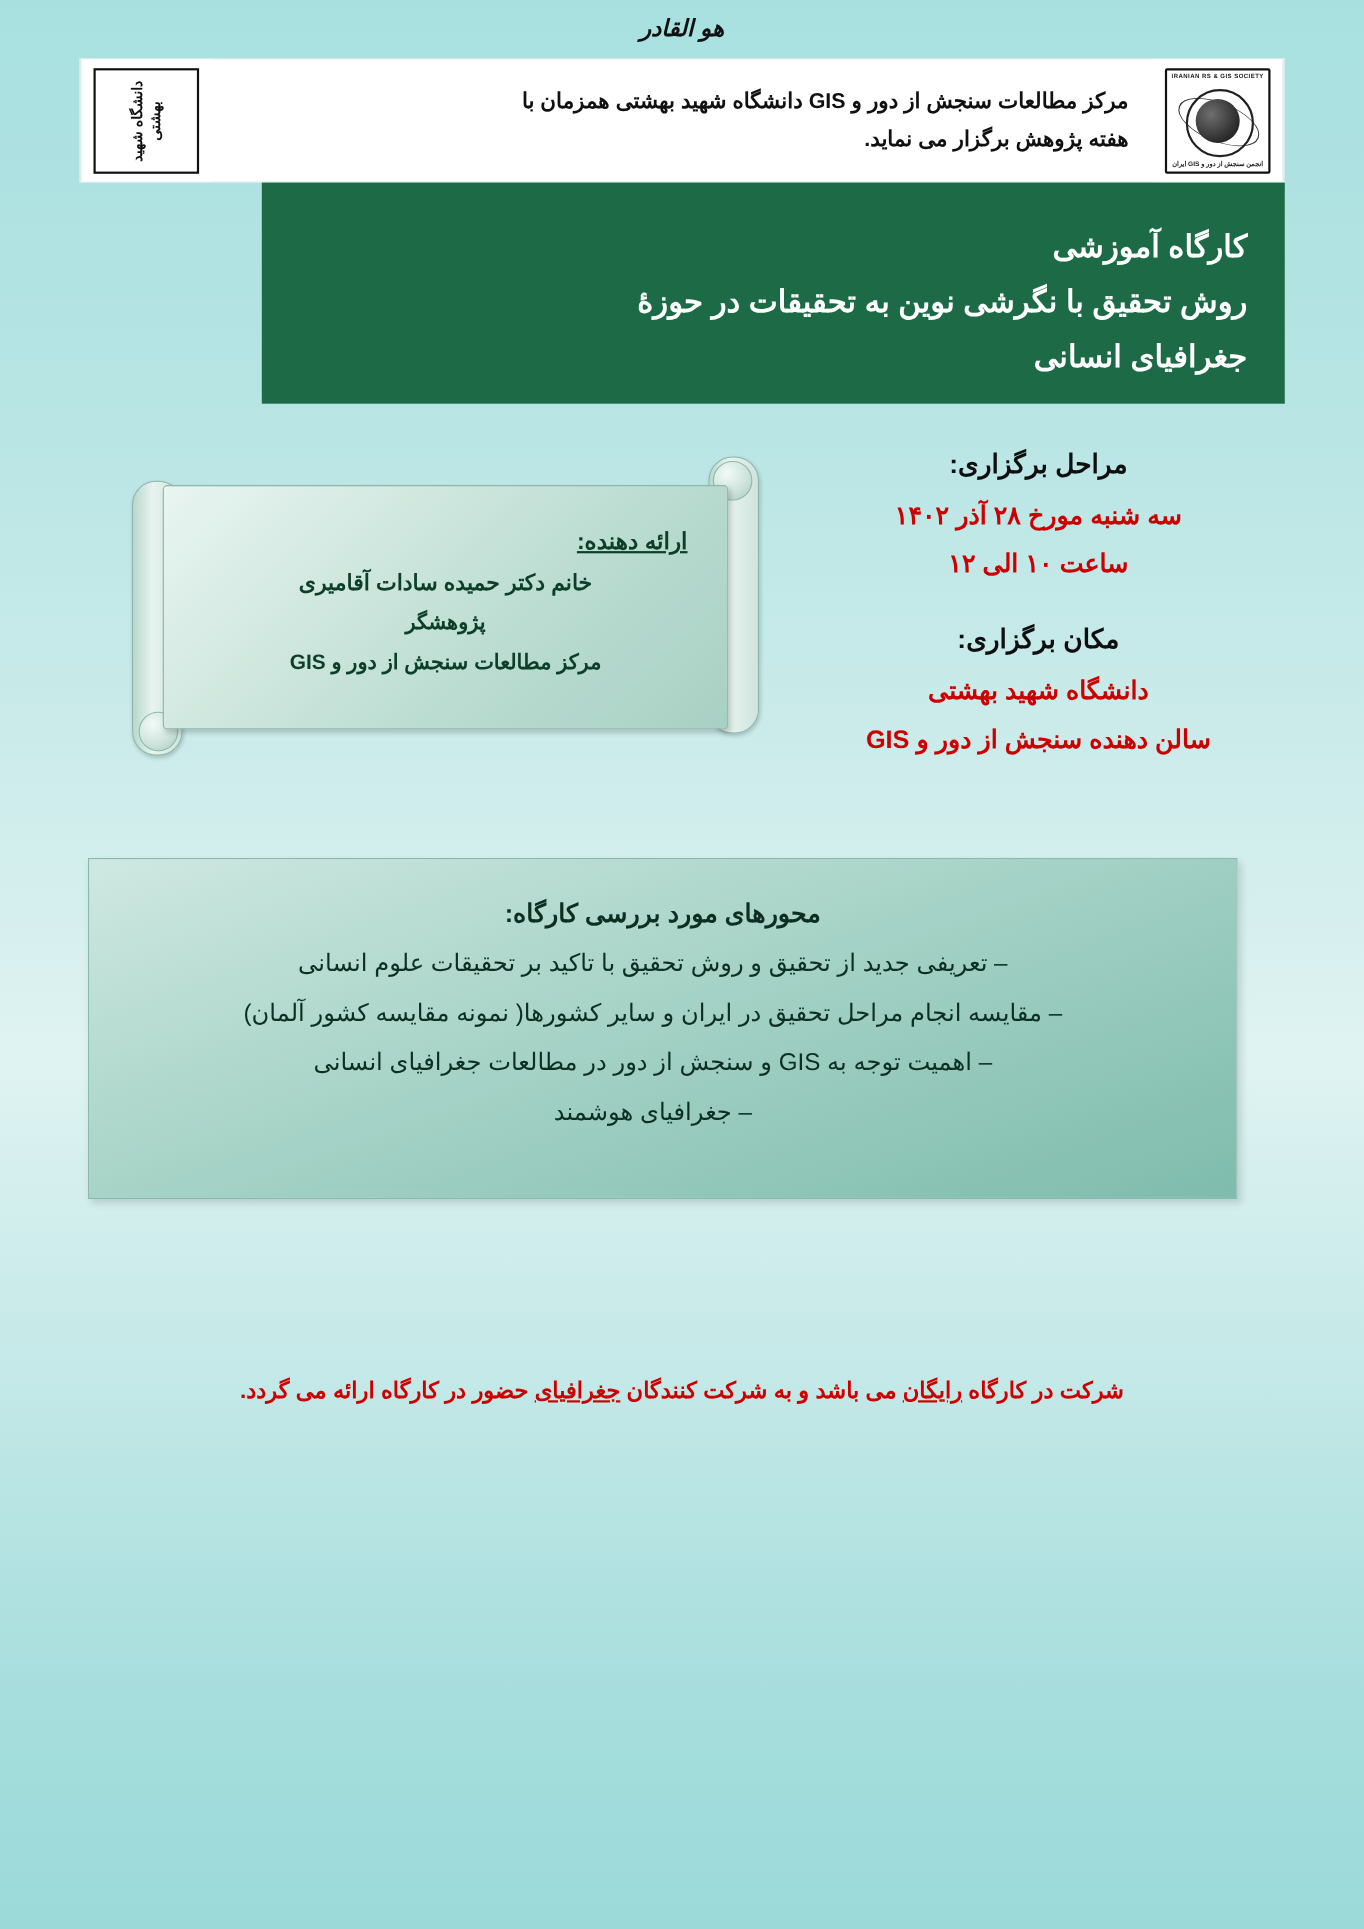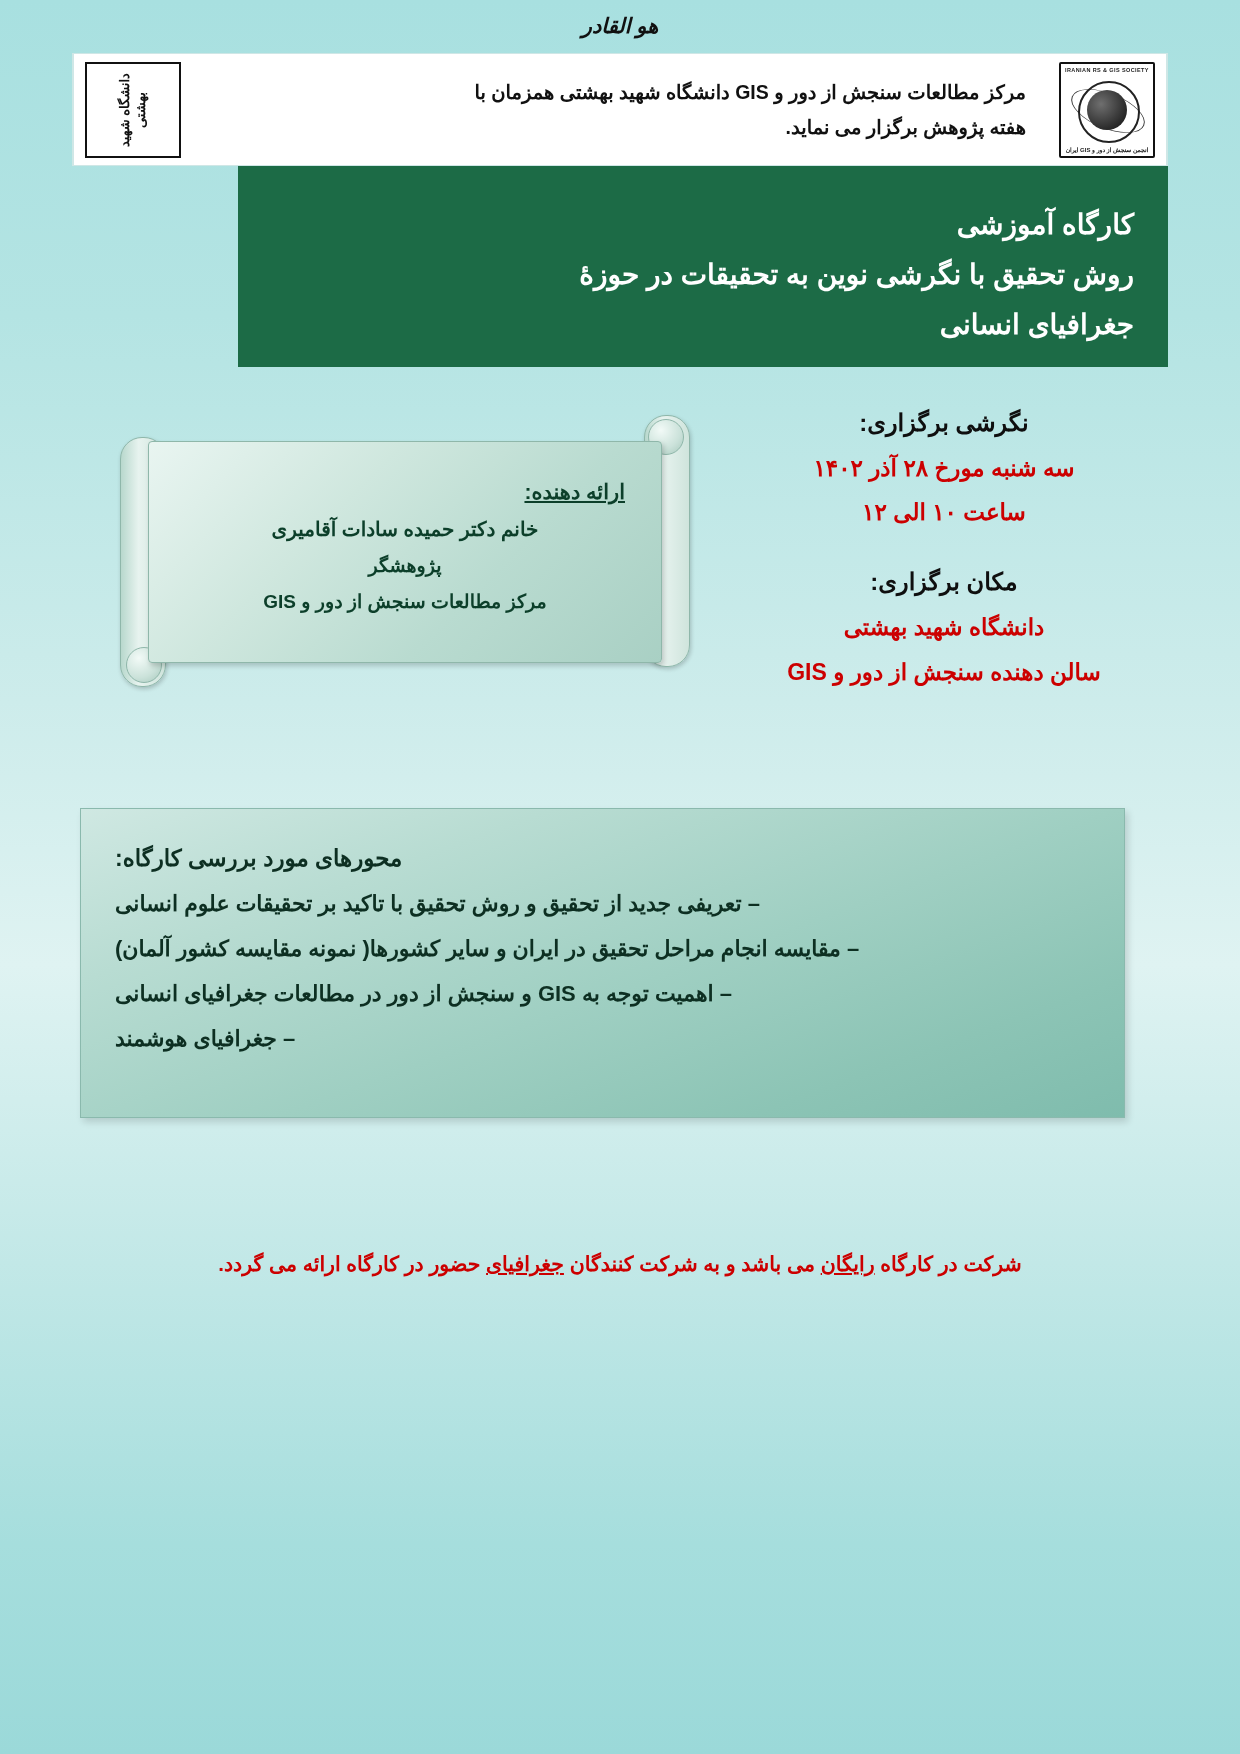--- a/index.html
+++ b/index.html
@@ -295,41 +295,41 @@
   .scroll-text .presenter-org {
     font-size: 19px;
     font-weight: bold;
     color: #0c3f2a;
     line-height: 1.9;
   }
 
   
   .topics {
     position: absolute;
-    top: 808px;
+    top: 780px;
     left: 80px;
     width: 1045px;
     min-height: 310px;
     background: linear-gradient(160deg, #cfe8e2 0%, #b8dcd2 25%, #9fcfc2 55%, #8cc4b5 80%, #7fbcad 100%);
     border: 1px solid #8ab9ad;
     box-shadow: 3px 4px 7px rgba(0,0,0,0.14);
     padding: 26px 34px 30px 34px;
     box-sizing: border-box;
     direction: rtl;
-    text-align: left;
+    text-align: center;
   }
   .topics .t-head {
     font-size: 23px;
     font-weight: bold;
     color: #0d2f22;
     line-height: 2.0;
   }
   .topics .t-item {
     font-size: 22px;
-    font-weight: bold;
+    font-weight: normal;
     color: #0d2f22;
     line-height: 2.05;
     padding-right: 18px;
   }
 
   
   .footer-note {
     position: absolute;
     top: 1252px;
     left: 0;
@@ -387,21 +387,21 @@
   <div class="title-green">
     <div class="t-lines">
       <div class="l1">کارگاه آموزشی</div>
       <div class="l2">روش تحقیق با نگرشی نوین به تحقیقات در حوزهٔ</div>
       <div class="l3">جغرافیای انسانی</div>
     </div>
   </div>
 </div>
 
 <div class="details">
-  <div class="lbl">نگرشی برگزاری:</div>
+  <div class="lbl">مراحل برگزاری:</div>
   <div class="val">سه شنبه مورخ ۲۸ آذر ۱۴۰۲</div>
   <div class="val">ساعت  ۱۰ الی ۱۲</div>
   <div class="gap"></div>
   <div class="lbl">مکان  برگزاری:</div>
   <div class="val">دانشگاه شهید بهشتی</div>
   <div class="val">سالن دهنده سنجش از دور و GIS</div>
 </div>
 
 <div class="scroll-wrap">
   <div class="scroll-roll r-right">

